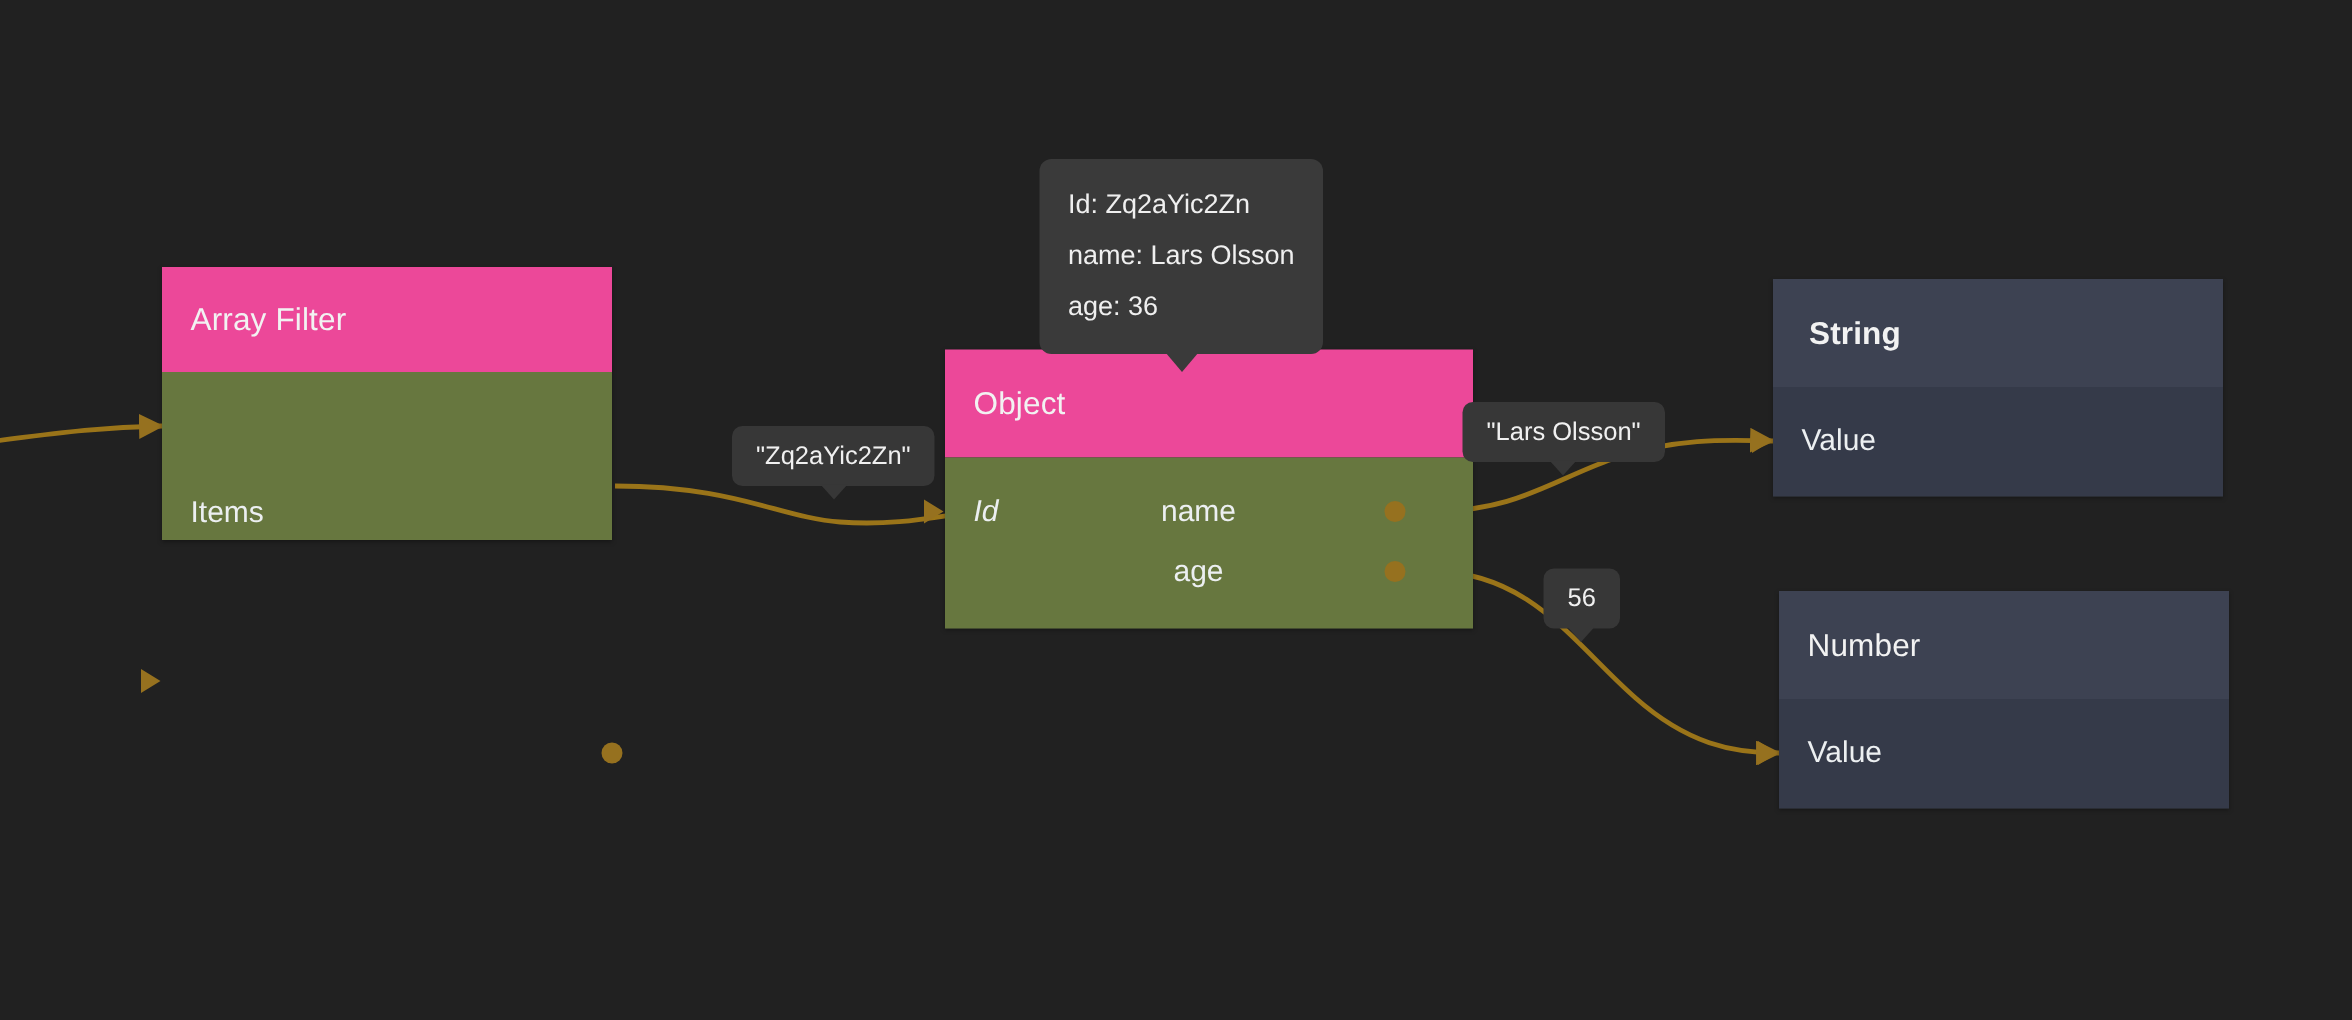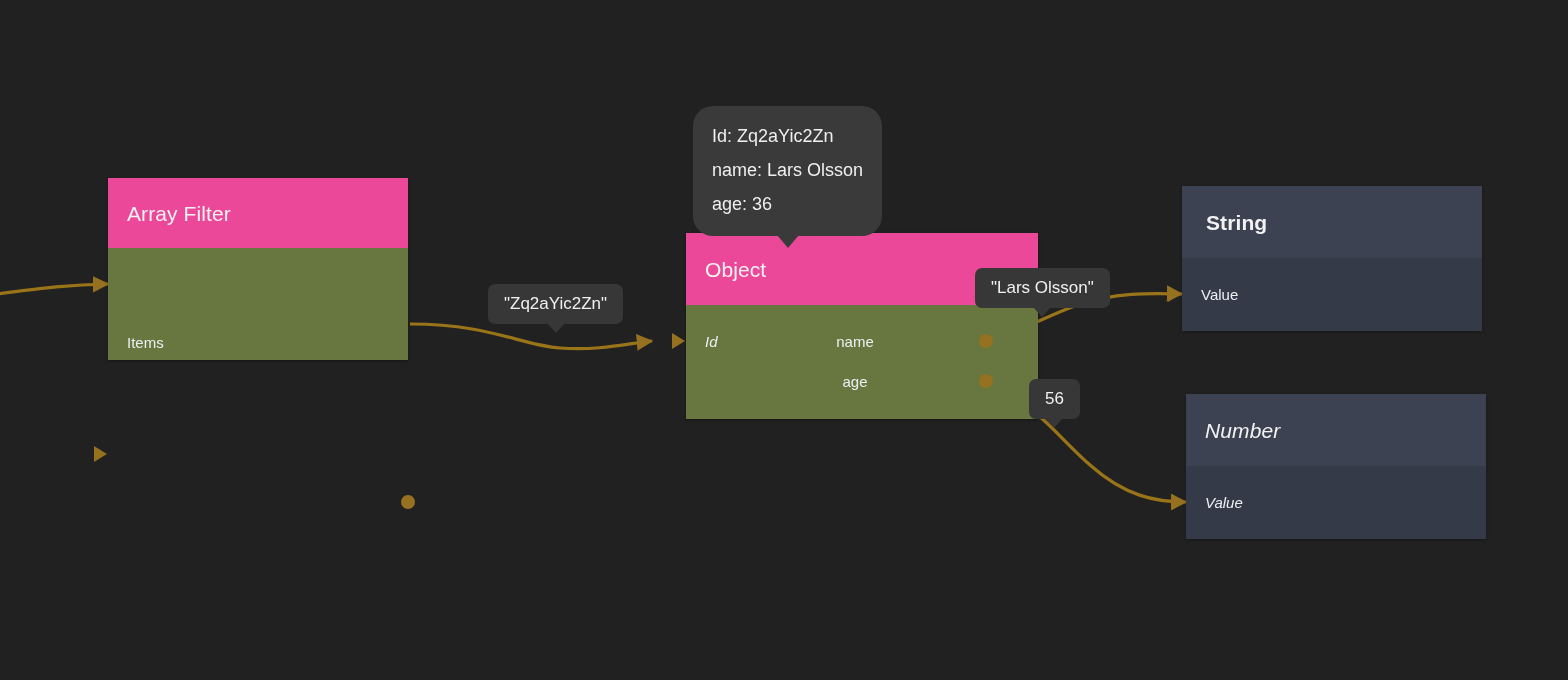--- a/index.html
+++ b/index.html
@@ -66,21 +66,21 @@
   .port-row {
     position: absolute;
     left: 0;
     right: 0;
     height: 24px;
     display: flex;
     align-items: center;
   }
   .port-label {
     color: #eceff1;
-    font-size: 15px;
+    font-size: 20px;
     line-height: 1;
     white-space: nowrap;
   }
   .port-row.in  { justify-content: flex-start; padding-left: 19px; }
   .port-row.out { justify-content: center;   padding-right: 14px; }
 
   
   .socket {
     position: absolute;
     z-index: 3;
@@ -121,21 +121,21 @@
     border-left: 9px solid transparent;
     border-right: 9px solid transparent;
     border-top: 10px solid #373737;
   }
 
   
   .tooltip {
     position: absolute;
     z-index: 5;
     background: #3a3a3a;
-    border-radius: 20px;
+    border-radius: 8px;
     padding: 13px 19px 14px 19px;
     color: #efefef;
     font-size: 18px;
     line-height: 1.9;
     white-space: nowrap;
   }
   .tooltip::after {
     content: "";
     position: absolute;
     left: 50%;
@@ -174,21 +174,21 @@
     <div class="node-body" style="height:112px;">
       <div class="port-row in" style="top:94px; margin-top:-12px;">
         <span class="port-label">Items</span>
       </div>
     </div>
 
     <span class="socket socket-in" style="left:0px; top:276px; margin-top:-8px;"></span>
     <span class="socket socket-out" style="left:300px; top:317px;"></span>
   </div>
 
-  <div class="node green" style="left:686px; top:233px; width:352px; height:186px;">
+  <div class="node green" style="left:630px; top:233px; width:352px; height:186px;">
     <div class="node-header" style="height:72px;">Object</div>
     <div class="node-body" style="height:114px;">
       <div class="port-row in" style="top:36px; margin-top:-12px;font-style:italic;">
         <span class="port-label">Id</span>
       </div>
       <div class="port-row out" style="top:36px; margin-top:-12px;">
         <span class="port-label">name</span>
       </div>
       <div class="port-row out" style="top:76px; margin-top:-12px;">
         <span class="port-label">age</span>
@@ -203,21 +203,21 @@
   <div class="node dark" style="left:1182px; top:186px; width:300px; height:145px;">
     <div class="node-header bold" style="height:72px;">String</div>
     <div class="node-body" style="height:73px;">
       <div class="port-row in" style="top:36px; margin-top:-12px;">
         <span class="port-label">Value</span>
       </div>
     </div>
     <span class="socket socket-in" style="left:0px; top:108px; margin-top:-8px;"></span>
   </div>
 
-  <div class="node dark" style="left:1186px; top:394px; width:300px; height:145px;font-style:italic;">
+  <div class="node dark" style="left:1186px; top:394px; width:300px; height:145px;">
     <div class="node-header" style="height:72px;">Number</div>
     <div class="node-body" style="height:73px;">
       <div class="port-row in" style="top:36px; margin-top:-12px;">
         <span class="port-label">Value</span>
       </div>
     </div>
     <span class="socket socket-in" style="left:0px; top:108px; margin-top:-8px;"></span>
   </div>
 
   <div class="chip" style="left:488px; top:284px;">

